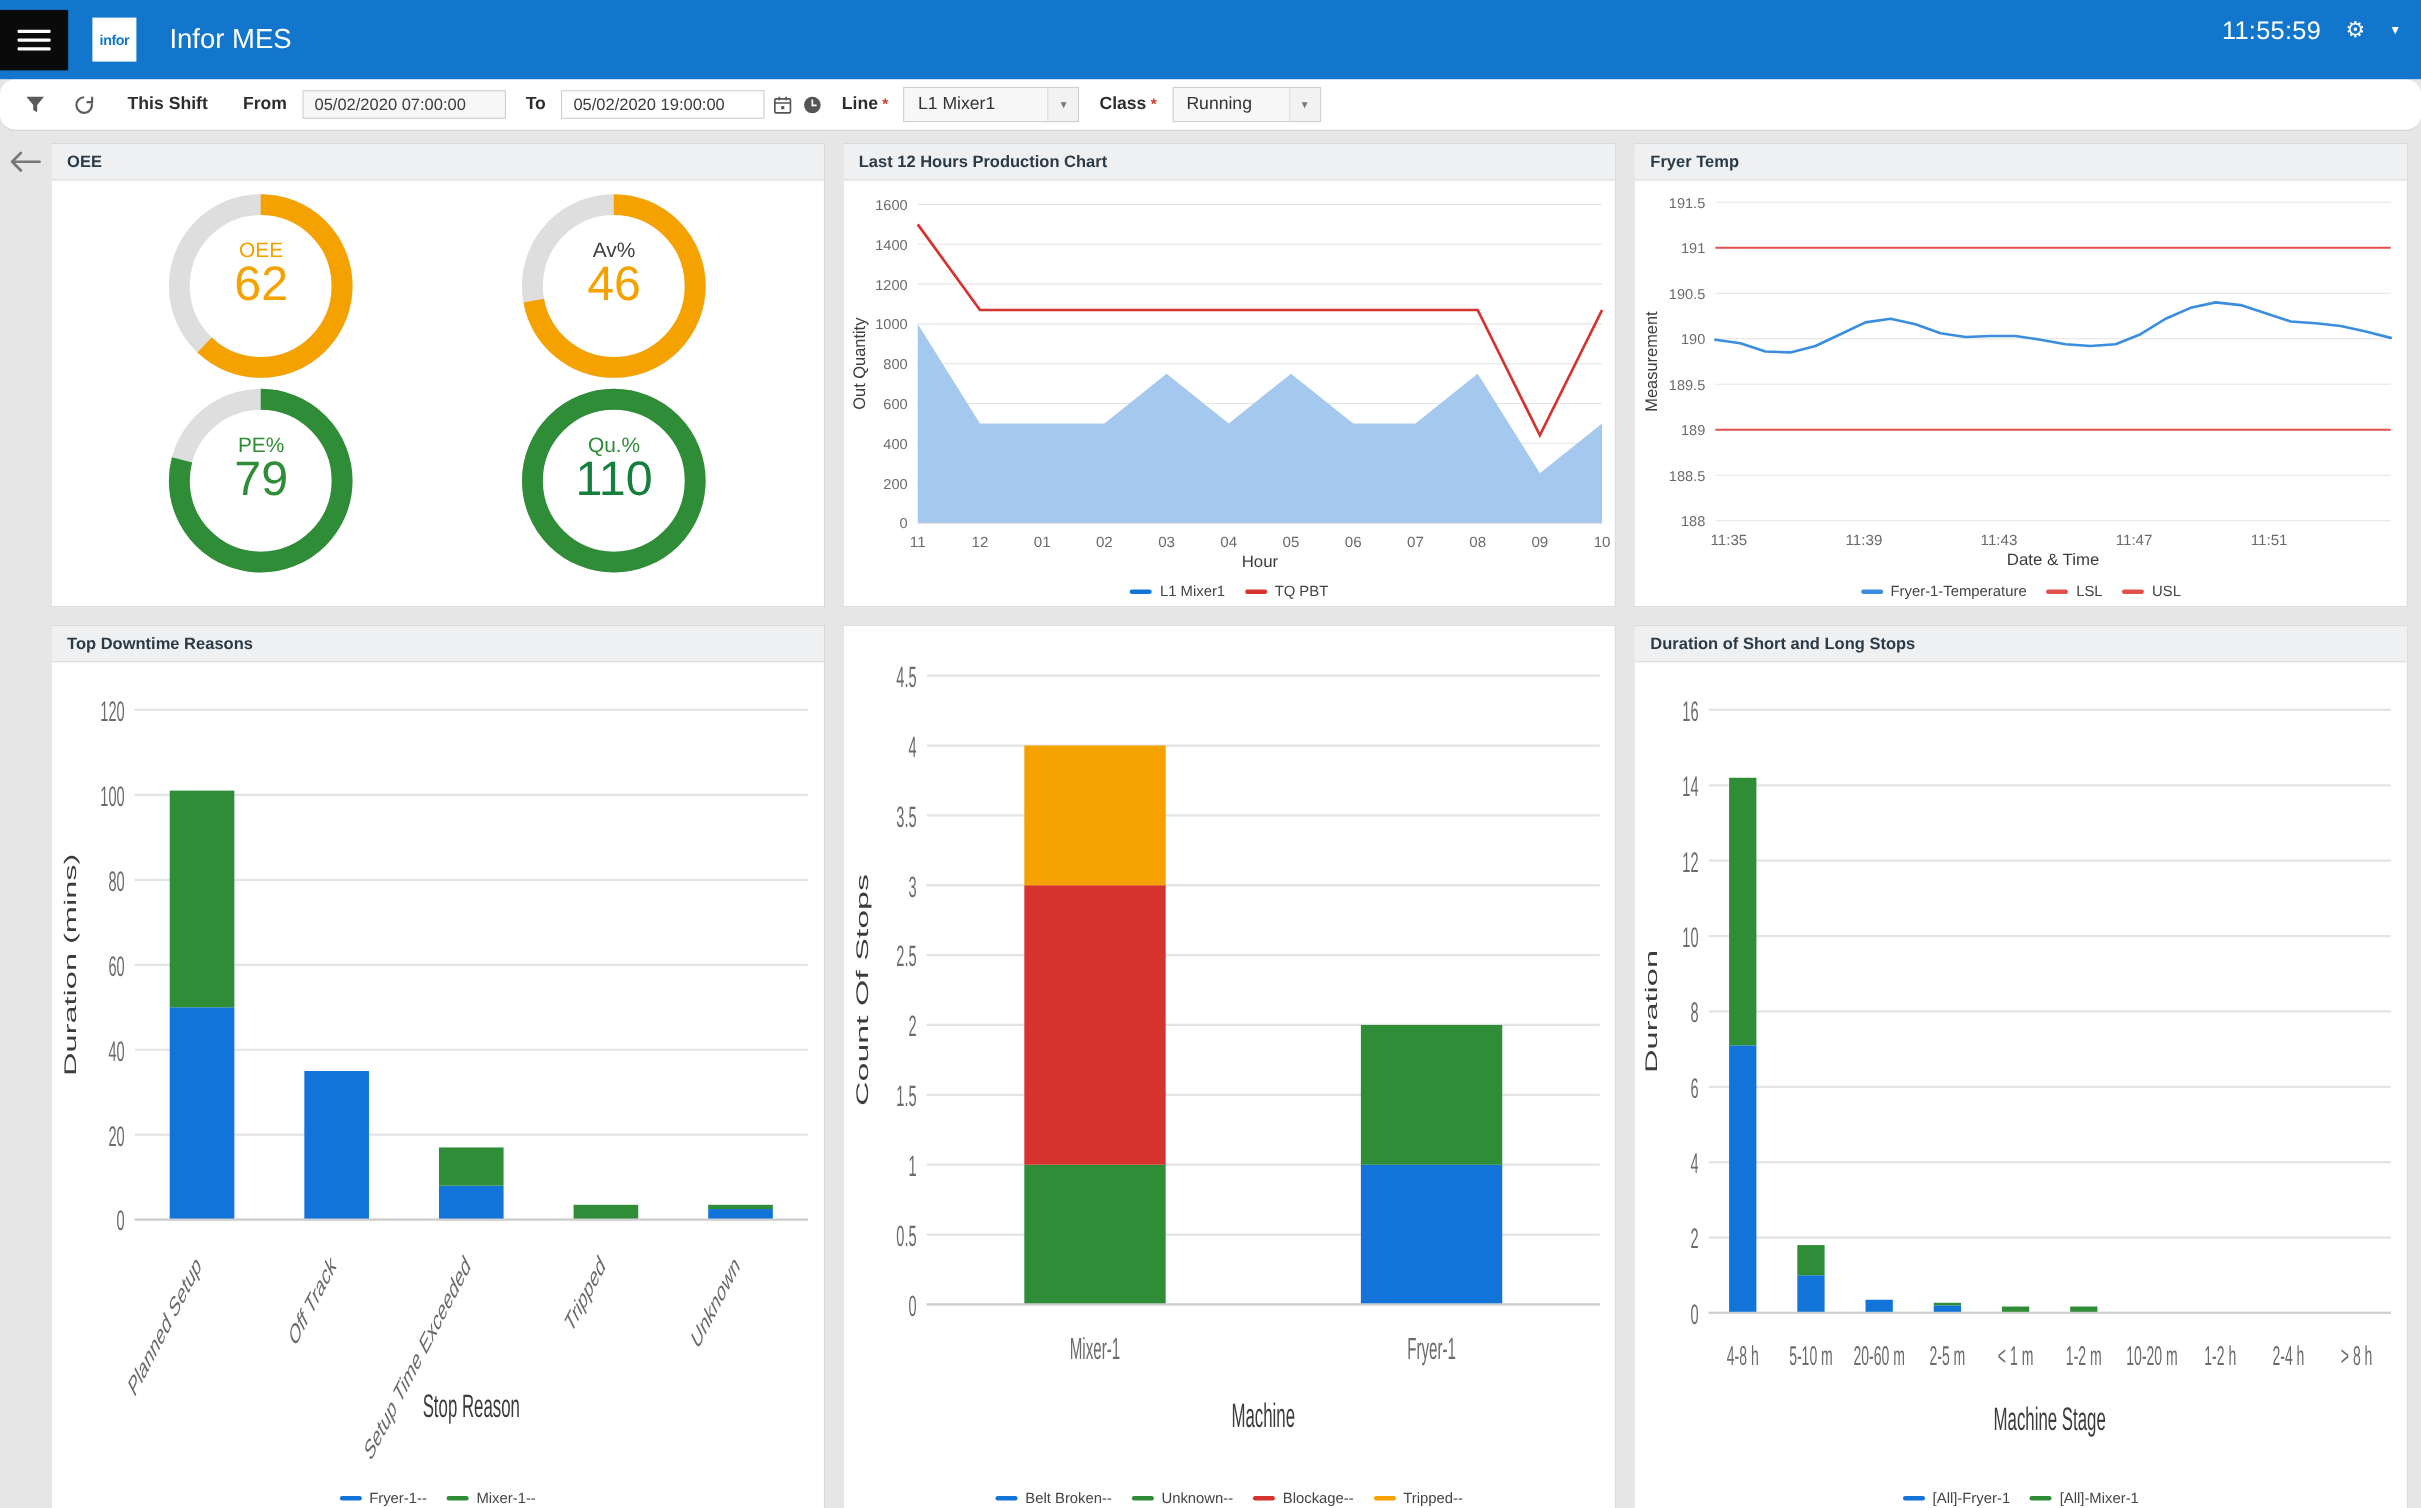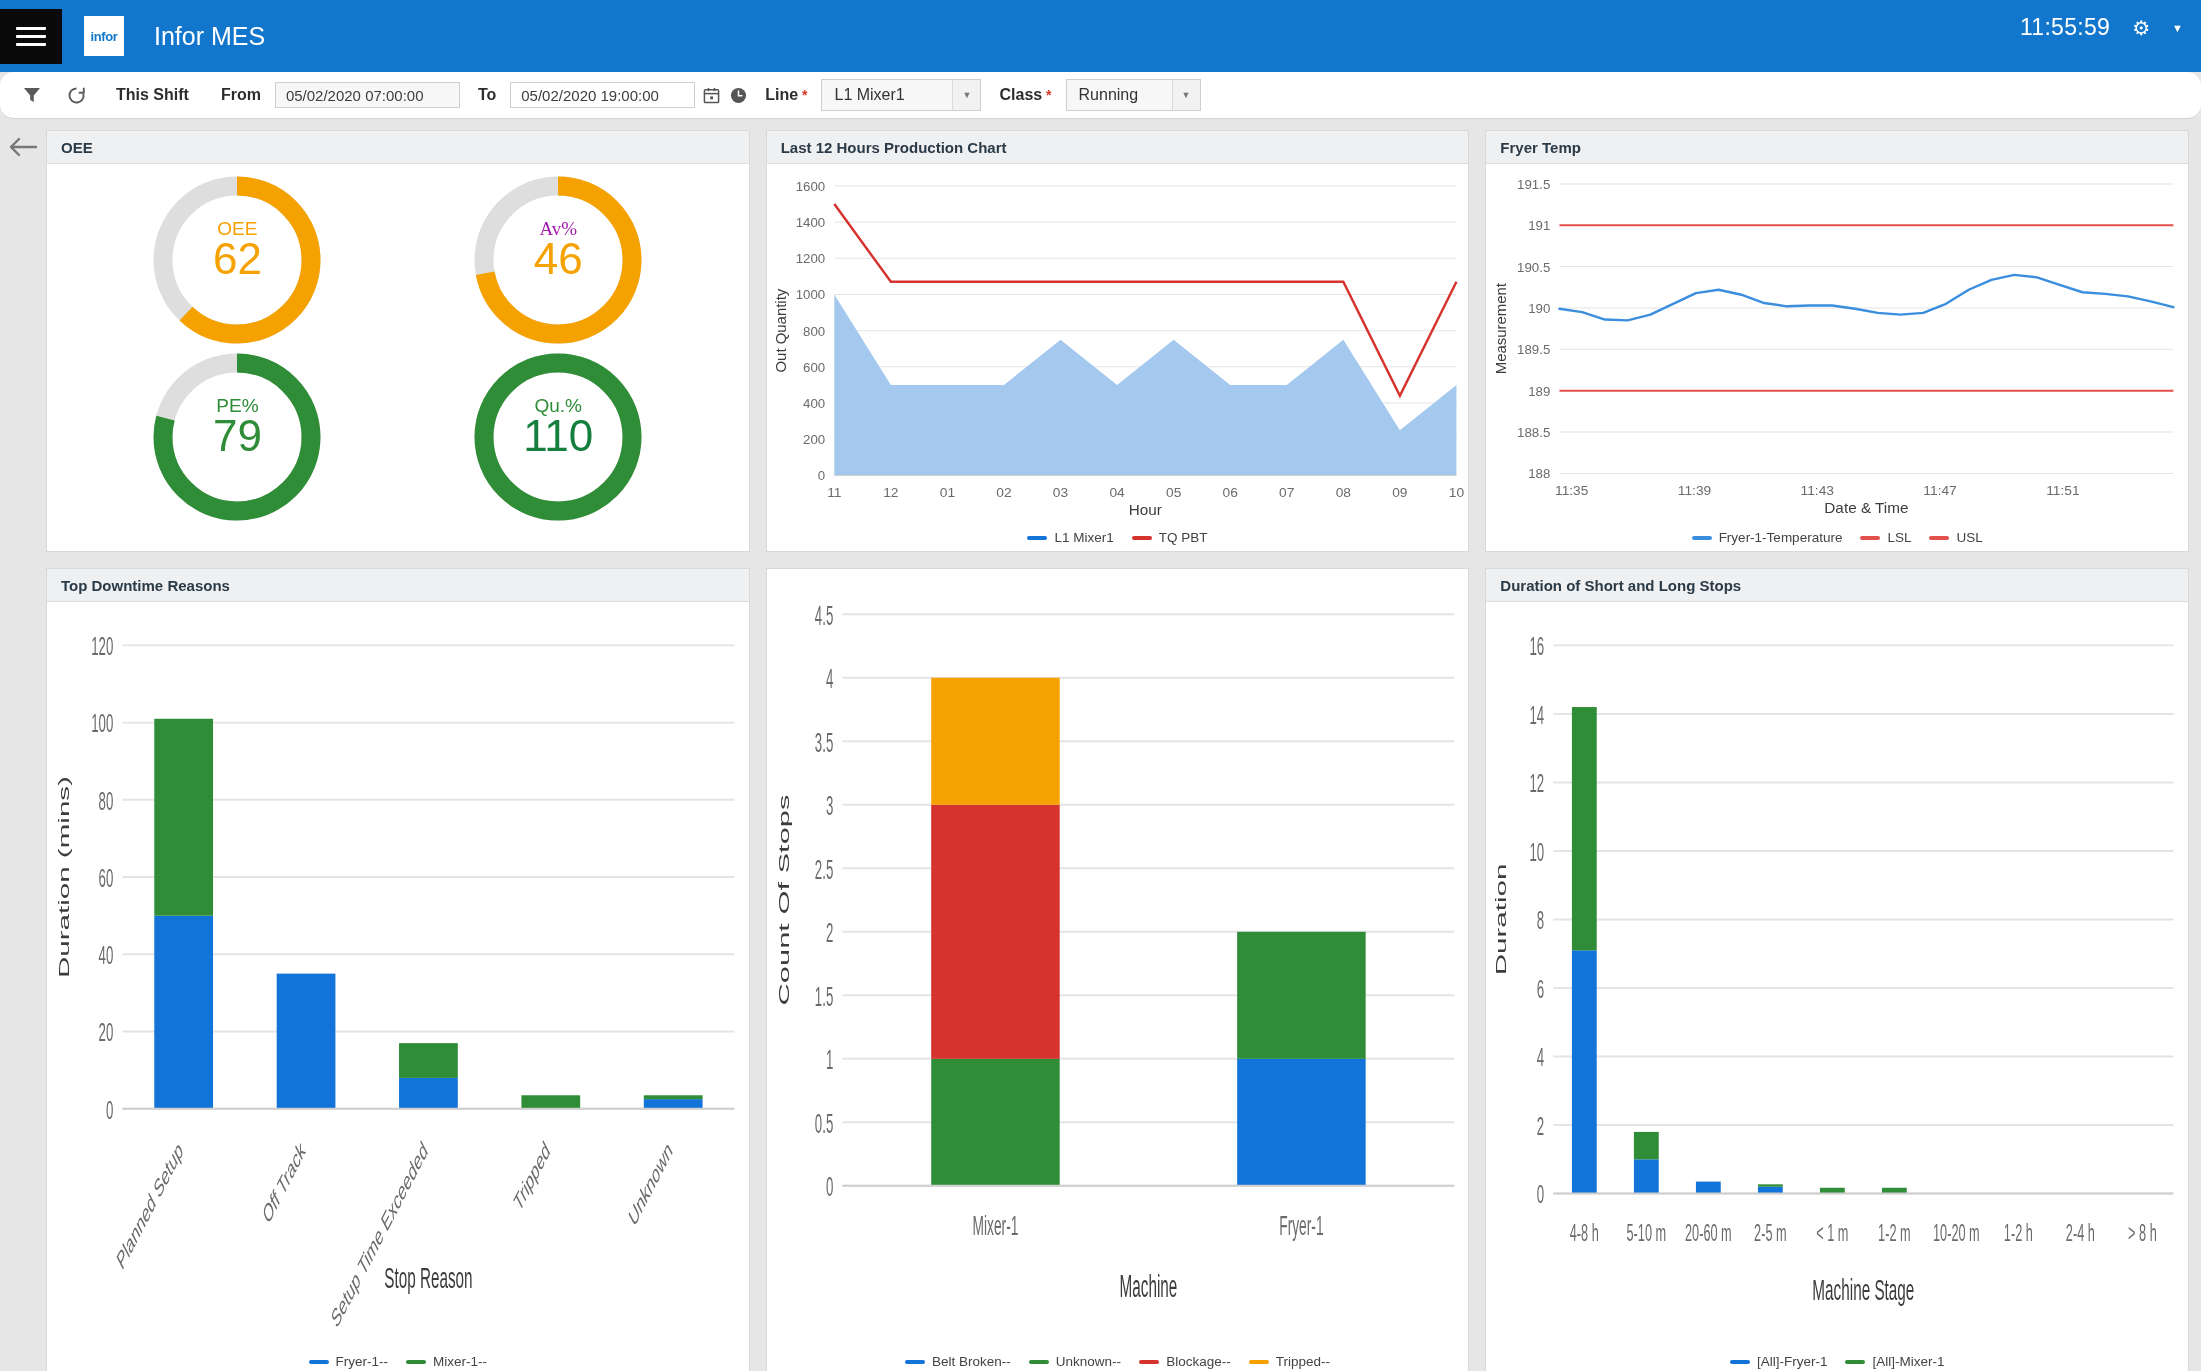--- a/index.html
+++ b/index.html
@@ -244,21 +244,21 @@
                 <circle cx="88" cy="88" r="74" fill="none" stroke="#f5a200" stroke-width="19" stroke-dasharray="288.2725418933994 464.9557127312894" stroke-linecap="butt"></circle>
               </svg>
               <div class="gauge-label" style="color: rgb(245, 162, 0);">OEE</div>
               <div class="gauge-value" style="color: rgb(245, 162, 0);">62</div>
             </div>
             <div class="gauge">
               <svg width="176" height="176" viewBox="0 0 176 176">
                 <circle cx="88" cy="88" r="74" fill="none" stroke="#dedede" stroke-width="19"></circle>
                 <circle cx="88" cy="88" r="74" fill="none" stroke="#f5a200" stroke-width="19" stroke-dasharray="334.76811316652834 464.9557127312894" stroke-linecap="butt"></circle>
               </svg>
-              <div class="gauge-label" style="color: #a21caf; font-family: Liberation Serif, serif;">Av%</div>
+              <div class="gauge-label" style="color: #404040;">Av%</div>
               <div class="gauge-value" style="color: rgb(245, 162, 0);">46</div>
             </div>
             <div class="gauge">
               <svg width="176" height="176" viewBox="0 0 176 176">
                 <circle cx="88" cy="88" r="74" fill="none" stroke="#dedede" stroke-width="19"></circle>
                 <circle cx="88" cy="88" r="74" fill="none" stroke="#2f8c37" stroke-width="19" stroke-dasharray="367.3150130577186 464.9557127312894" stroke-linecap="butt"></circle>
               </svg>
               <div class="gauge-label" style="color: rgb(47, 140, 55);">PE%</div>
               <div class="gauge-value" style="color: rgb(47, 140, 55);">79</div>
             </div>

